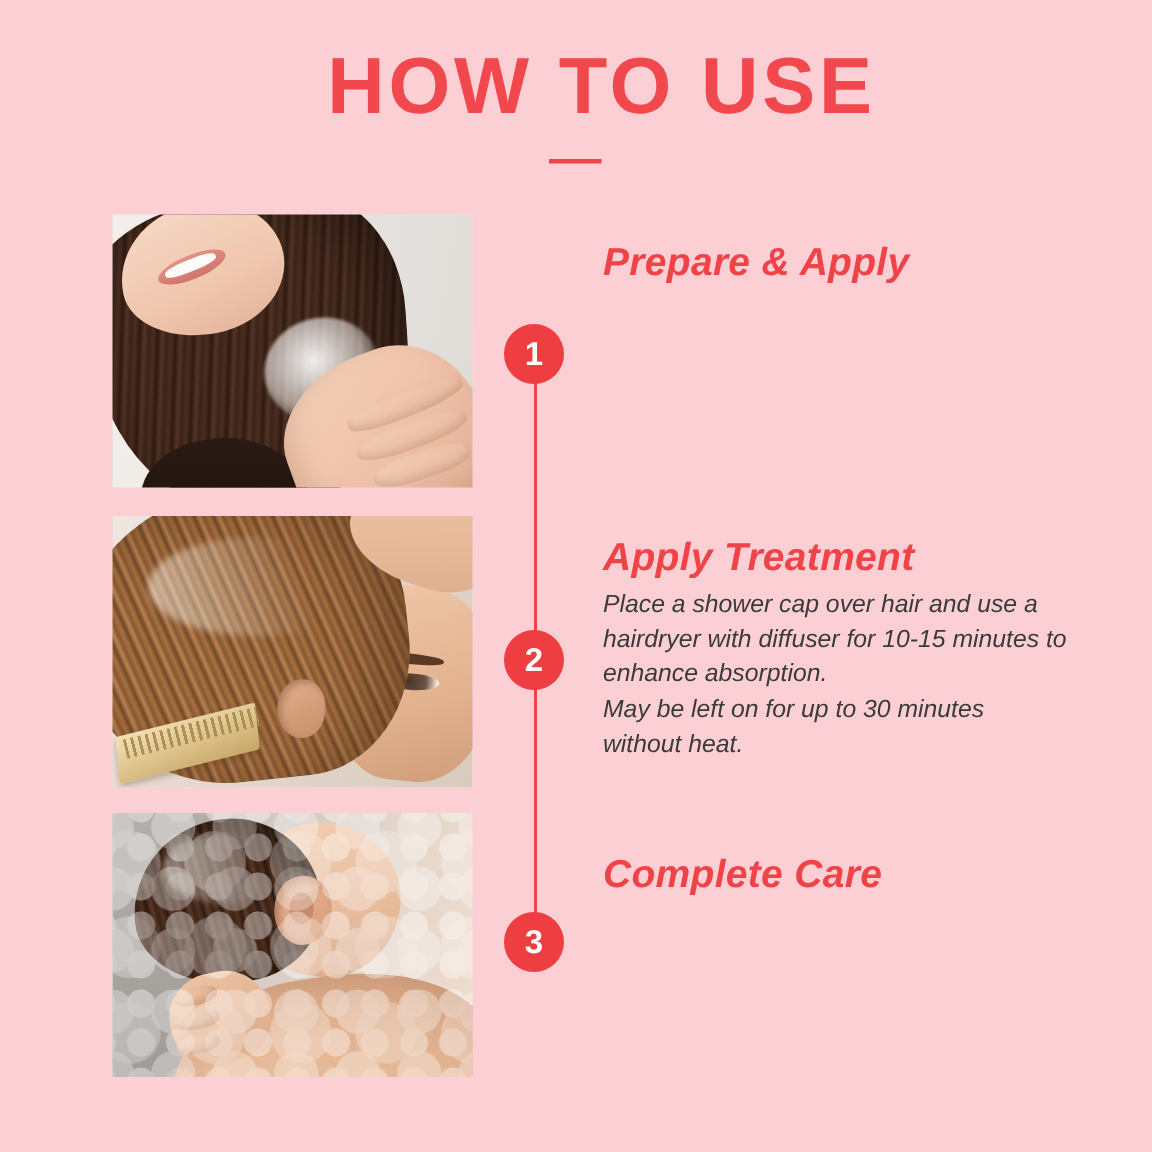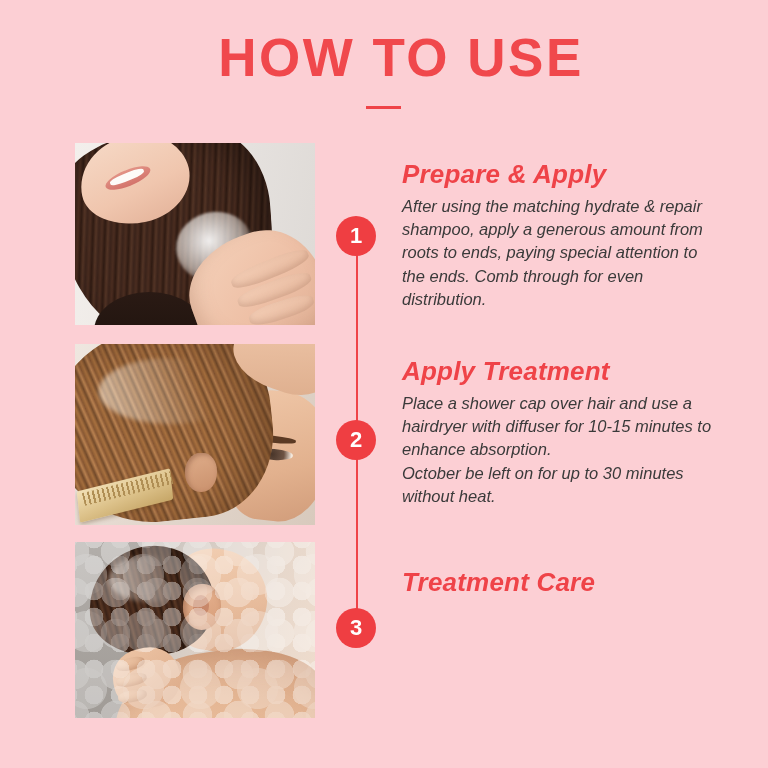--- a/index.html
+++ b/index.html
@@ -418,24 +418,23 @@
 </div>
 <div class="step-circle circle-2">
   <span>2</span>
 </div>
 <div class="step-circle circle-3">
   <span>3</span>
 </div>
 
 <div class="step-text step-1">
   <h2 class="step-heading">Prepare &amp; Apply</h2>
-  <p class="step-body">After using the matching hydrate &amp; repair shampoo, apply a generous amount from roots to ends, paying special attention to the ends. Comb through for even distribution.</p>
 </div>
 
 <div class="step-text step-2">
   <h2 class="step-heading">Apply Treatment</h2>
   <p class="step-body">Place a shower cap over hair and use a hairdryer with diffuser for 10-15 minutes to enhance absorption.
-October be left on for up to 30 minutes without heat.</p>
+May be left on for up to 30 minutes without heat.</p>
 </div>
 
 <div class="step-text step-3">
-  <h2 class="step-heading">Treatment Care</h2>
+  <h2 class="step-heading">Complete Care</h2>
 </div>
 
 </body></html>

